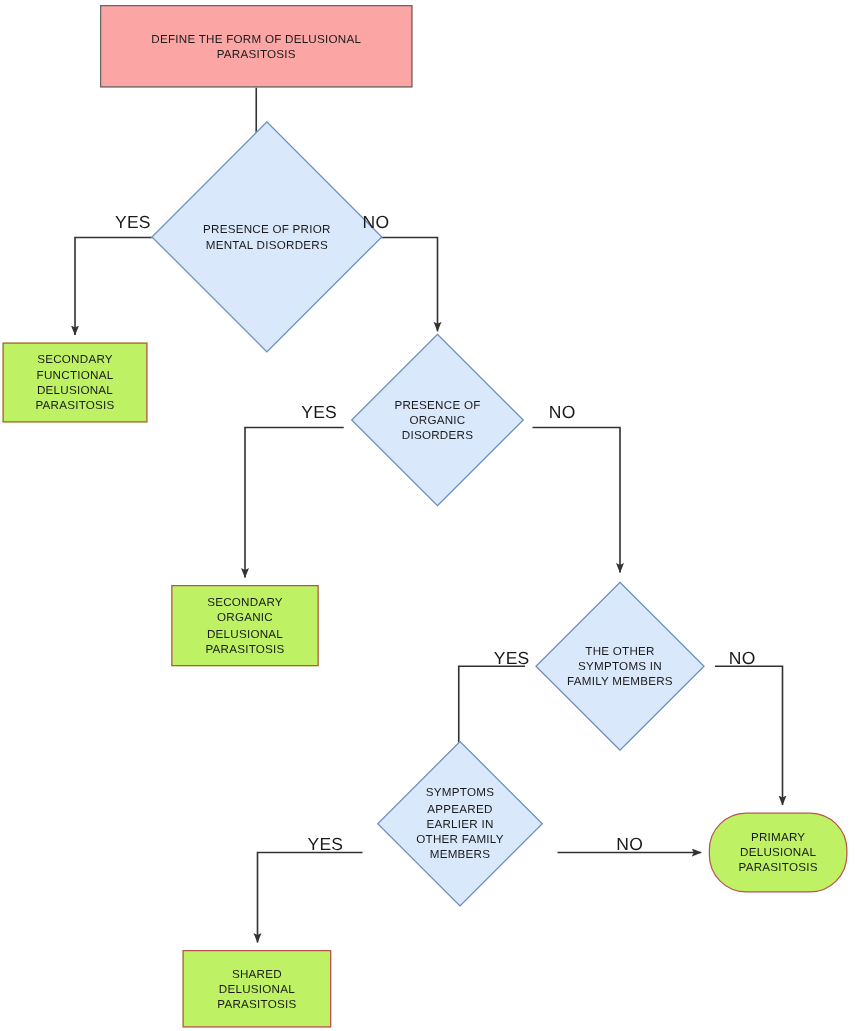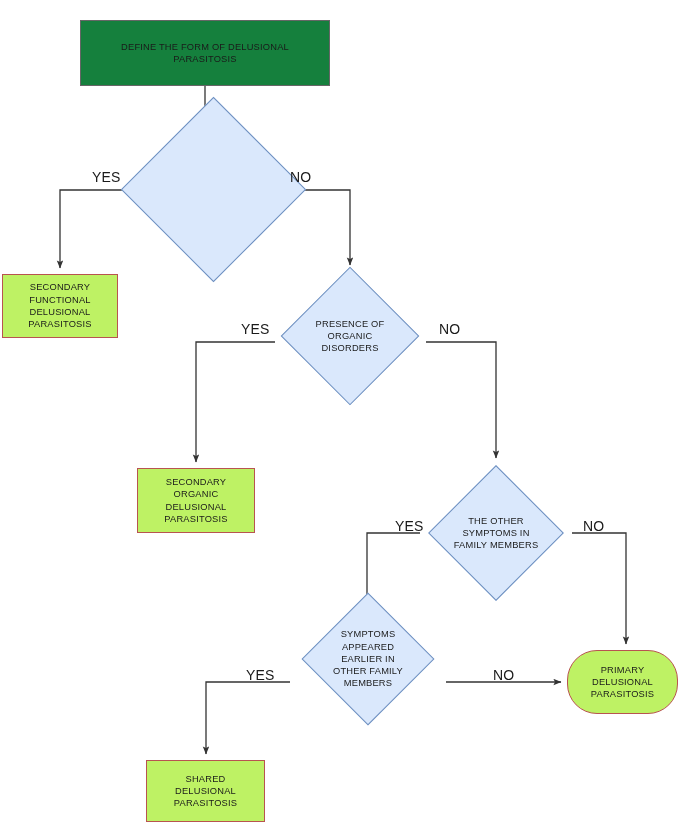--- a/index.html
+++ b/index.html
@@ -35,24 +35,23 @@
     line-height: 1.32;
     color: #1a1a1a;
     letter-spacing: 0.2px;
   }
   .node .txt {
     display: block;
     white-space: pre-line;
     padding: 0 4px;
   }
   .start-node {
-    background: #15803d;
+    background: #fca5a5;
     border: 1px solid #666666;
     font-size: 9.3px;
-    margin-top: 16px;
   }
   .terminal-node {
     background: #bef264;
     border: 1px solid #b85450;
     font-size: 9.3px;
   }
   .decision-node {
     background: transparent;
     border: none;
     font-size: 9.3px;
@@ -104,20 +103,22 @@
     </g>
   </svg>
 
   <div class="node start-node" style="left:80px; top:4px; width:250px; height:66px;">
     <span class="txt">DEFINE THE FORM OF DELUSIONAL
 PARASITOSIS</span>
   </div>
 
   <div class="node decision-node" style="left:130px; top:124px; width:131px; height:131px; margin-left:18px;">
     <span class="diamond-shape"></span>
+    <span class="txt">PRESENCE OF PRIOR
+MENTAL DISORDERS</span>
   </div>
 
   <div class="node terminal-node" style="left:2px; top:274px; width:116px; height:64px;">
     <span class="txt">SECONDARY
 FUNCTIONAL
 DELUSIONAL
 PARASITOSIS</span>
   </div>
 
   <div class="node decision-node" style="left:301px; top:287px; width:98px; height:98px; padding:0; ">

